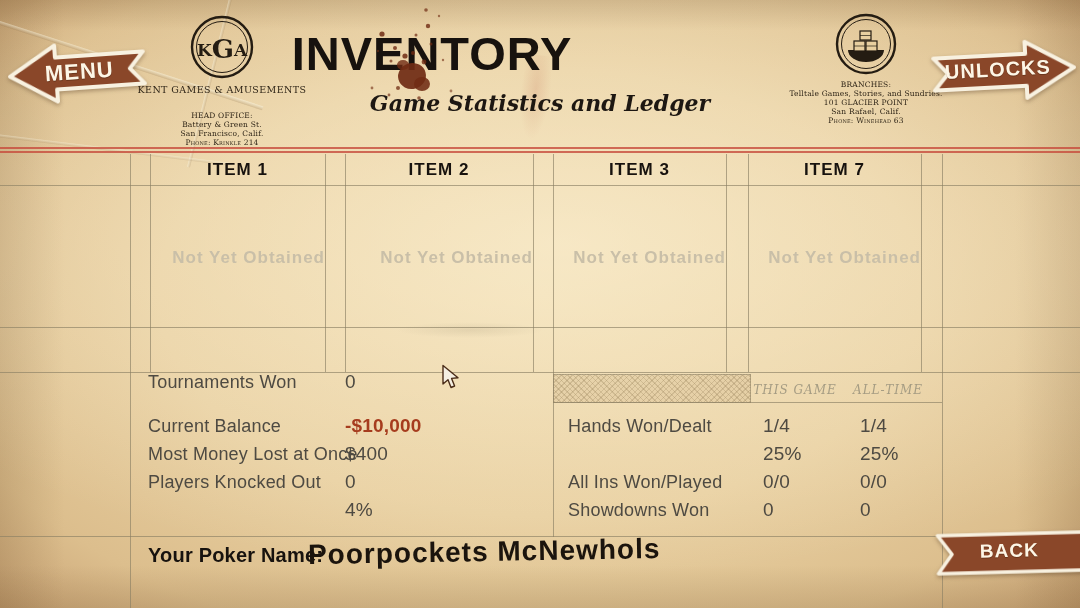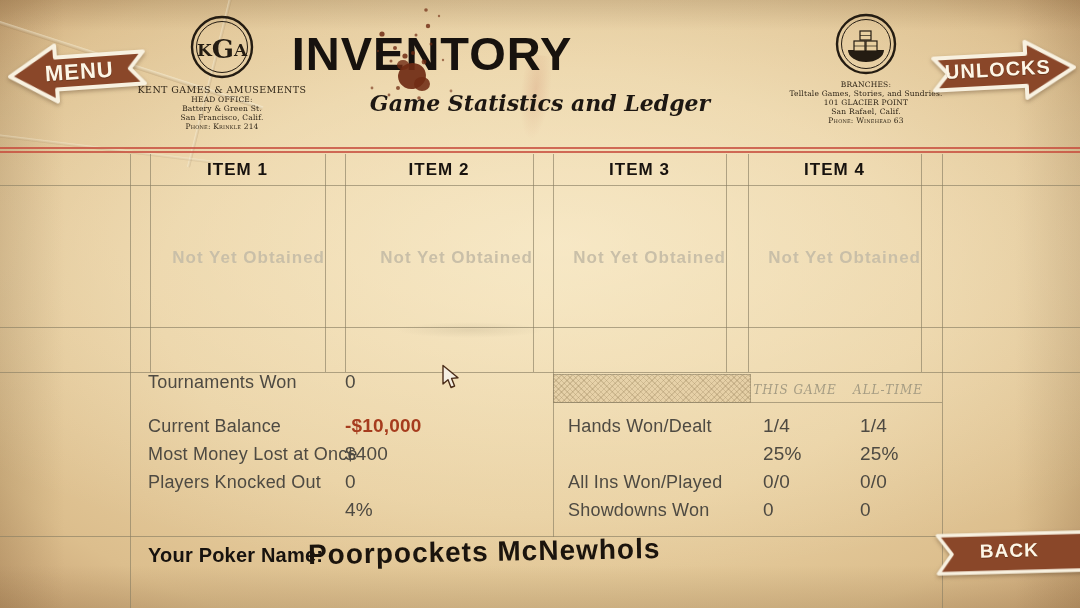--- a/index.html
+++ b/index.html
@@ -156,21 +156,21 @@
     </g>
   </svg>
 
   <div class="letterhead lh-left">
     <svg class="lh-logo" width="66" height="66" viewBox="0 0 66 66">
       <circle cx="33" cy="33" r="30" fill="none" stroke="#241c12" stroke-width="2.4"></circle>
       <circle cx="33" cy="33" r="25.5" fill="none" stroke="#241c12" stroke-width="1"></circle>
       <text x="33" y="42" text-anchor="middle" font-family="DejaVu Serif, serif" fill="#241c12" font-weight="bold"><tspan font-size="17">K</tspan><tspan font-size="26" dy="2">G</tspan><tspan font-size="17" dy="-2">A</tspan></text>
     </svg>
     <div class="lh-company">KENT GAMES &amp; AMUSEMENTS</div>
-    <div class="lh-line lh-caps" style="margin-top:0">HEAD OFFICE:</div>
+    <div class="lh-line lh-caps" style="margin-top:16px">HEAD OFFICE:</div>
     <div class="lh-line">Battery &amp; Green St.</div>
     <div class="lh-line">San Francisco, Calif.</div>
     <div class="lh-line lh-caps">Phone: Krinkle 214</div>
   </div>
 
   <div class="letterhead lh-right">
     <svg class="lh-logo" width="64" height="64" viewBox="0 0 64 64">
       <circle cx="32" cy="32" r="29" fill="none" stroke="#241c12" stroke-width="2.4"></circle>
       <circle cx="32" cy="32" r="24.5" fill="none" stroke="#241c12" stroke-width="1"></circle>
       <path d="M14,38 a18,12 0 0 0 36,0 z" fill="#241c12"></path>
@@ -202,21 +202,21 @@
   <div class="arrow-wrap unlocks-wrap">
     <svg width="146" height="66" viewBox="0 0 146 66">
       <path d="M96,5 L144,33 L96,61 L96,49 L4,49 L18,33 L4,17 L96,17 Z" fill="#8a4729" stroke="#f8f1e0" stroke-width="4" stroke-linejoin="round"></path>
     </svg>
     <span class="arrow-label unlocks-label">UNLOCKS</span>
   </div>
 
   <div class="item-head" style="left:150px;width:175px">ITEM 1</div>
   <div class="item-head" style="left:345px;width:188px">ITEM 2</div>
   <div class="item-head" style="left:553px;width:173px">ITEM 3</div>
-  <div class="item-head" style="left:748px;width:173px">ITEM 4</div>
+  <div class="item-head" style="left:748px;width:173px">ITEM 7</div>
 
   <div class="item-status" style="left:150px;width:175px">Not Yet Obtained</div>
   <div class="item-status" style="left:345px;width:188px">Not Yet Obtained</div>
   <div class="item-status" style="left:553px;width:173px">Not Yet Obtained</div>
   <div class="item-status" style="left:748px;width:173px">Not Yet Obtained</div>
 
   <div class="stat-row" style="top:368px">
     <span class="lbl">Tournaments Won</span>
     <span class="val">0</span>
   </div>

